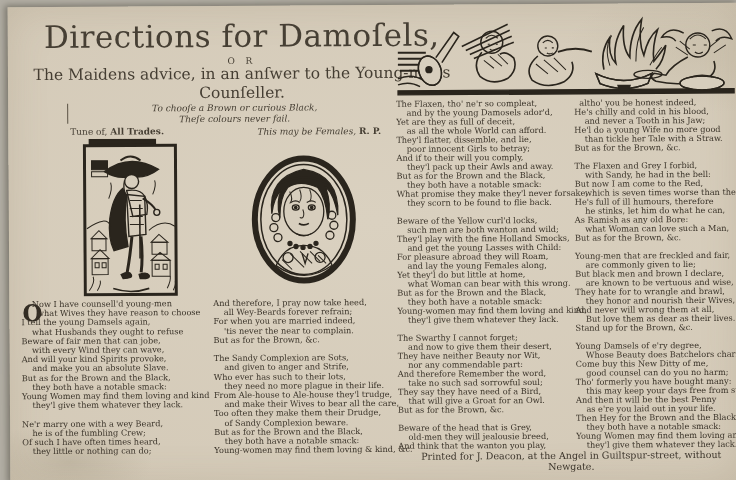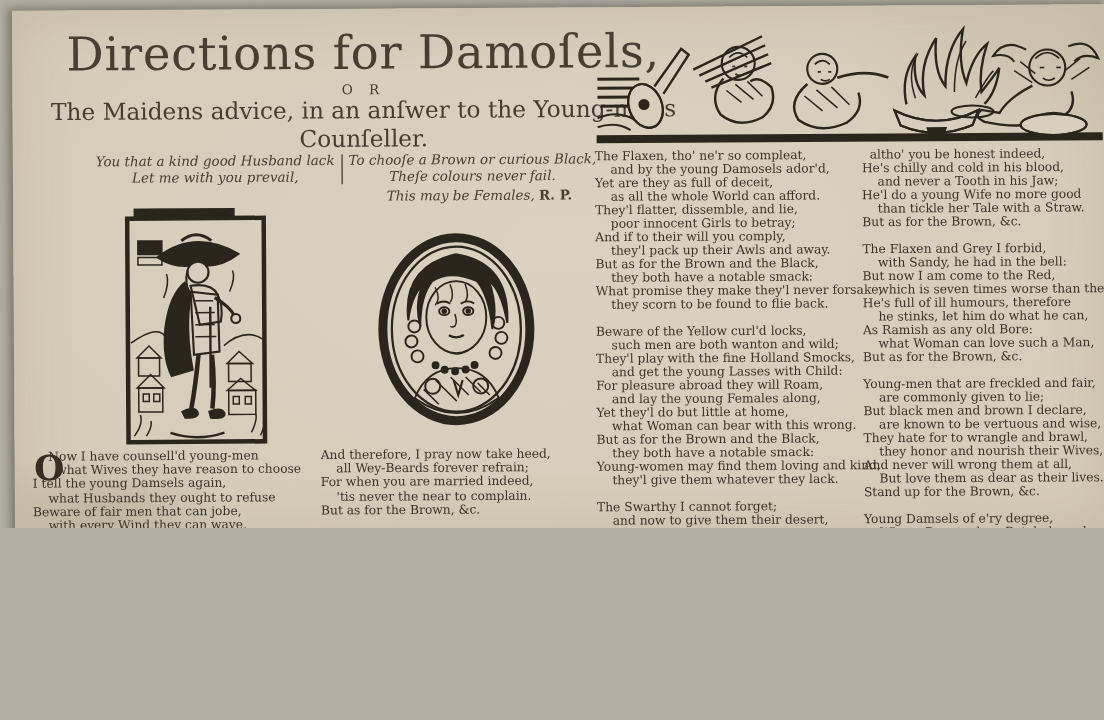--- a/index.html
+++ b/index.html
@@ -1,21 +1,21 @@
 <!DOCTYPE html>
 <html><head>
 <meta charset="utf-8">
 <style>
   html,body{margin:0;padding:0;}
   body{
     width:736px;height:480px;overflow:hidden;
     background:#b2aea4;
     font-family:"DejaVu Serif", serif;
   }
-  #sheet-wrap{position:relative;width:736px;height:352px;overflow:hidden;}
+  #sheet-wrap{position:relative;width:736px;height:480px;overflow:hidden;}
   #paper{
     position:absolute;top:5px;left:9px;right:-4px;bottom:-4px;
     transform:rotate(-0.35deg);
     background:
       radial-gradient(ellipse 120px 60px at 8% 95%, rgba(160,150,128,.35), rgba(0,0,0,0) 70%),
       radial-gradient(ellipse 200px 90px at 95% 10%, rgba(190,180,158,.4), rgba(0,0,0,0) 70%),
       radial-gradient(ellipse 900px 500px at 50% 45%, #dad1c0 0%, #d4cab8 60%, #c9bfab 100%);
     box-shadow: -3px -2px 6px rgba(60,55,45,.45), inset 0 0 40px rgba(120,105,80,.18);
   }
   .abs{position:absolute;}
@@ -55,27 +55,26 @@
 
 <div id="sheet-wrap">
   <div id="paper">
 
     <div class="abs" id="title">Directions for Damoſels,</div>
     <div class="abs" id="or-word">O R</div>
     <div class="abs" id="subtitle1">The Maidens advice, in an anſwer to the Young-mens</div>
     <div class="abs" id="subtitle2">Counſeller.</div>
 
     <div class="abs" id="epigraph">
-      <div class="ep-col">You that a kind good Husband lack
-Let me with you prevail,</div>
       <div id="ep-divider"></div>
       <div class="ep-col">To chooſe a Brown or curious Black,
 Theſe colours never fail.</div>
     </div>
 
+    <div class="abs tune" id="tune-line"><span>Tune of, </span><span class="bolded">All Trades.</span></div>
     <div class="abs tune" id="license-line"><span style="font-style:italic">This may be Females, </span><span class="bolded">R. P.</span></div>
 
     <div class="woodcut" id="cut-man">
       <svg width="96" height="158" viewBox="0 0 96 158">
         <g stroke="#2a251d" fill="none" stroke-width="1.4">
           <rect x="7" y="1" width="66" height="5" fill="#2a251d"></rect>
           <rect x="2" y="7" width="91" height="149" stroke-width="3"></rect>
 
           <g stroke-width="1">
             <rect x="9" y="22" width="16" height="9" fill="#2a251d"></rect>

